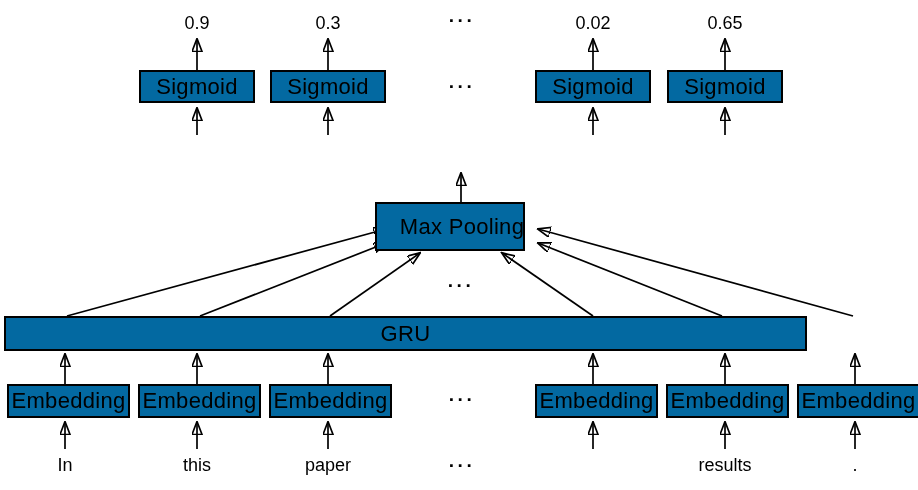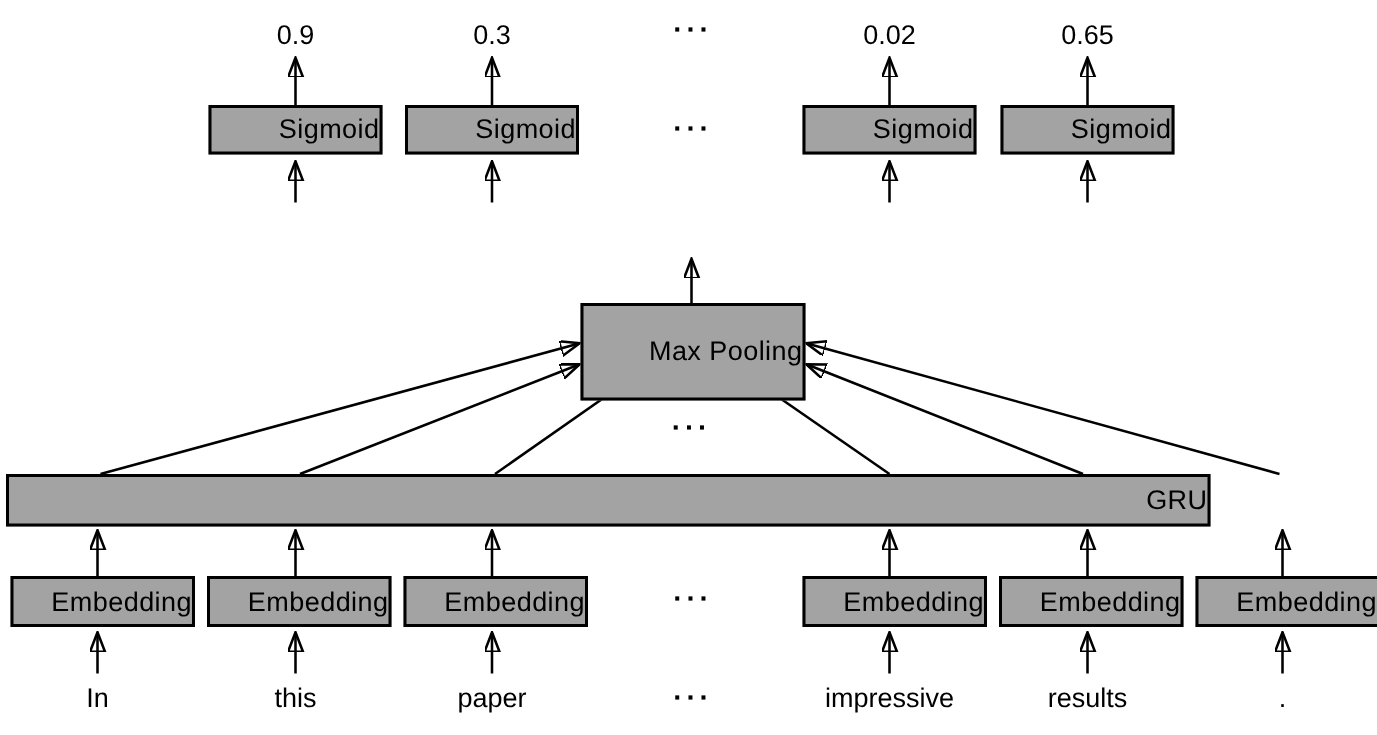--- a/index.html
+++ b/index.html
@@ -3,27 +3,27 @@
 <meta charset="utf-8">
 <style>
   html,body{margin:0;padding:0;background:#ffffff;}
   .stage{
     position:relative;width:918px;height:490px;background:#ffffff;
     font-family:Liberation Sans, sans-serif;color:#000;overflow:hidden;
   }
   .arrow-layer{position:absolute;left:0;top:0;width:918px;height:490px;pointer-events:none;}
   .arrow-layer path{stroke:#000;stroke-width:1.7;fill:none;}
   .box{
-    position:absolute;box-sizing:border-box;border:2px solid #000;background:#a3a3a3;
-    display:flex;align-items:center;justify-content:flex-end;
-    font-size:18px;letter-spacing:0.3px;white-space:nowrap;
+    position:absolute;box-sizing:border-box;border:2px solid #000;background:#0369a1;
+    display:flex;align-items:center;justify-content:center;
+    font-size:22px;letter-spacing:0.3px;white-space:nowrap;
   }
   .sigmoid{top:70px;width:116px;height:33px;}
   .fc{left:140px;top:135px;width:642px;height:33px;}
-  .mp{left:387px;top:202px;width:150px;height:65px;padding-left:24px;}
+  .mp{left:375px;top:202px;width:150px;height:49px;padding-left:24px;}
   .gru{left:4px;top:316px;width:803px;height:35px;}
   .emb{top:384px;width:123px;height:34px;}
   .val{position:absolute;top:13px;transform:translateX(-50%);font-size:18px;}
   .tok{position:absolute;top:455px;transform:translateX(-50%);font-size:18px;}
   .ell{position:absolute;transform:translate(-50%,-50%);font-size:19px;letter-spacing:2.5px;font-weight:bold;}
 </style>
 </head>
 <body>
 
 <div class="stage">
@@ -117,17 +117,16 @@
     <span>Embedding</span>
   </div>
   <div class="box emb" style="left:797px">
     <span>Embedding</span>
   </div>
 
   <span class="tok" style="left:65px">In</span>
   <span class="tok" style="left:197px">this</span>
   <span class="tok" style="left:328px">paper</span>
   <span class="ell" style="left:462px;top:466px">···</span>
-  <span class="tok" style="left:593px">impressive</span>
   <span class="tok" style="left:725px">results</span>
   <span class="tok" style="left:855px">.</span>
 
 </div>
 
 </body></html>

